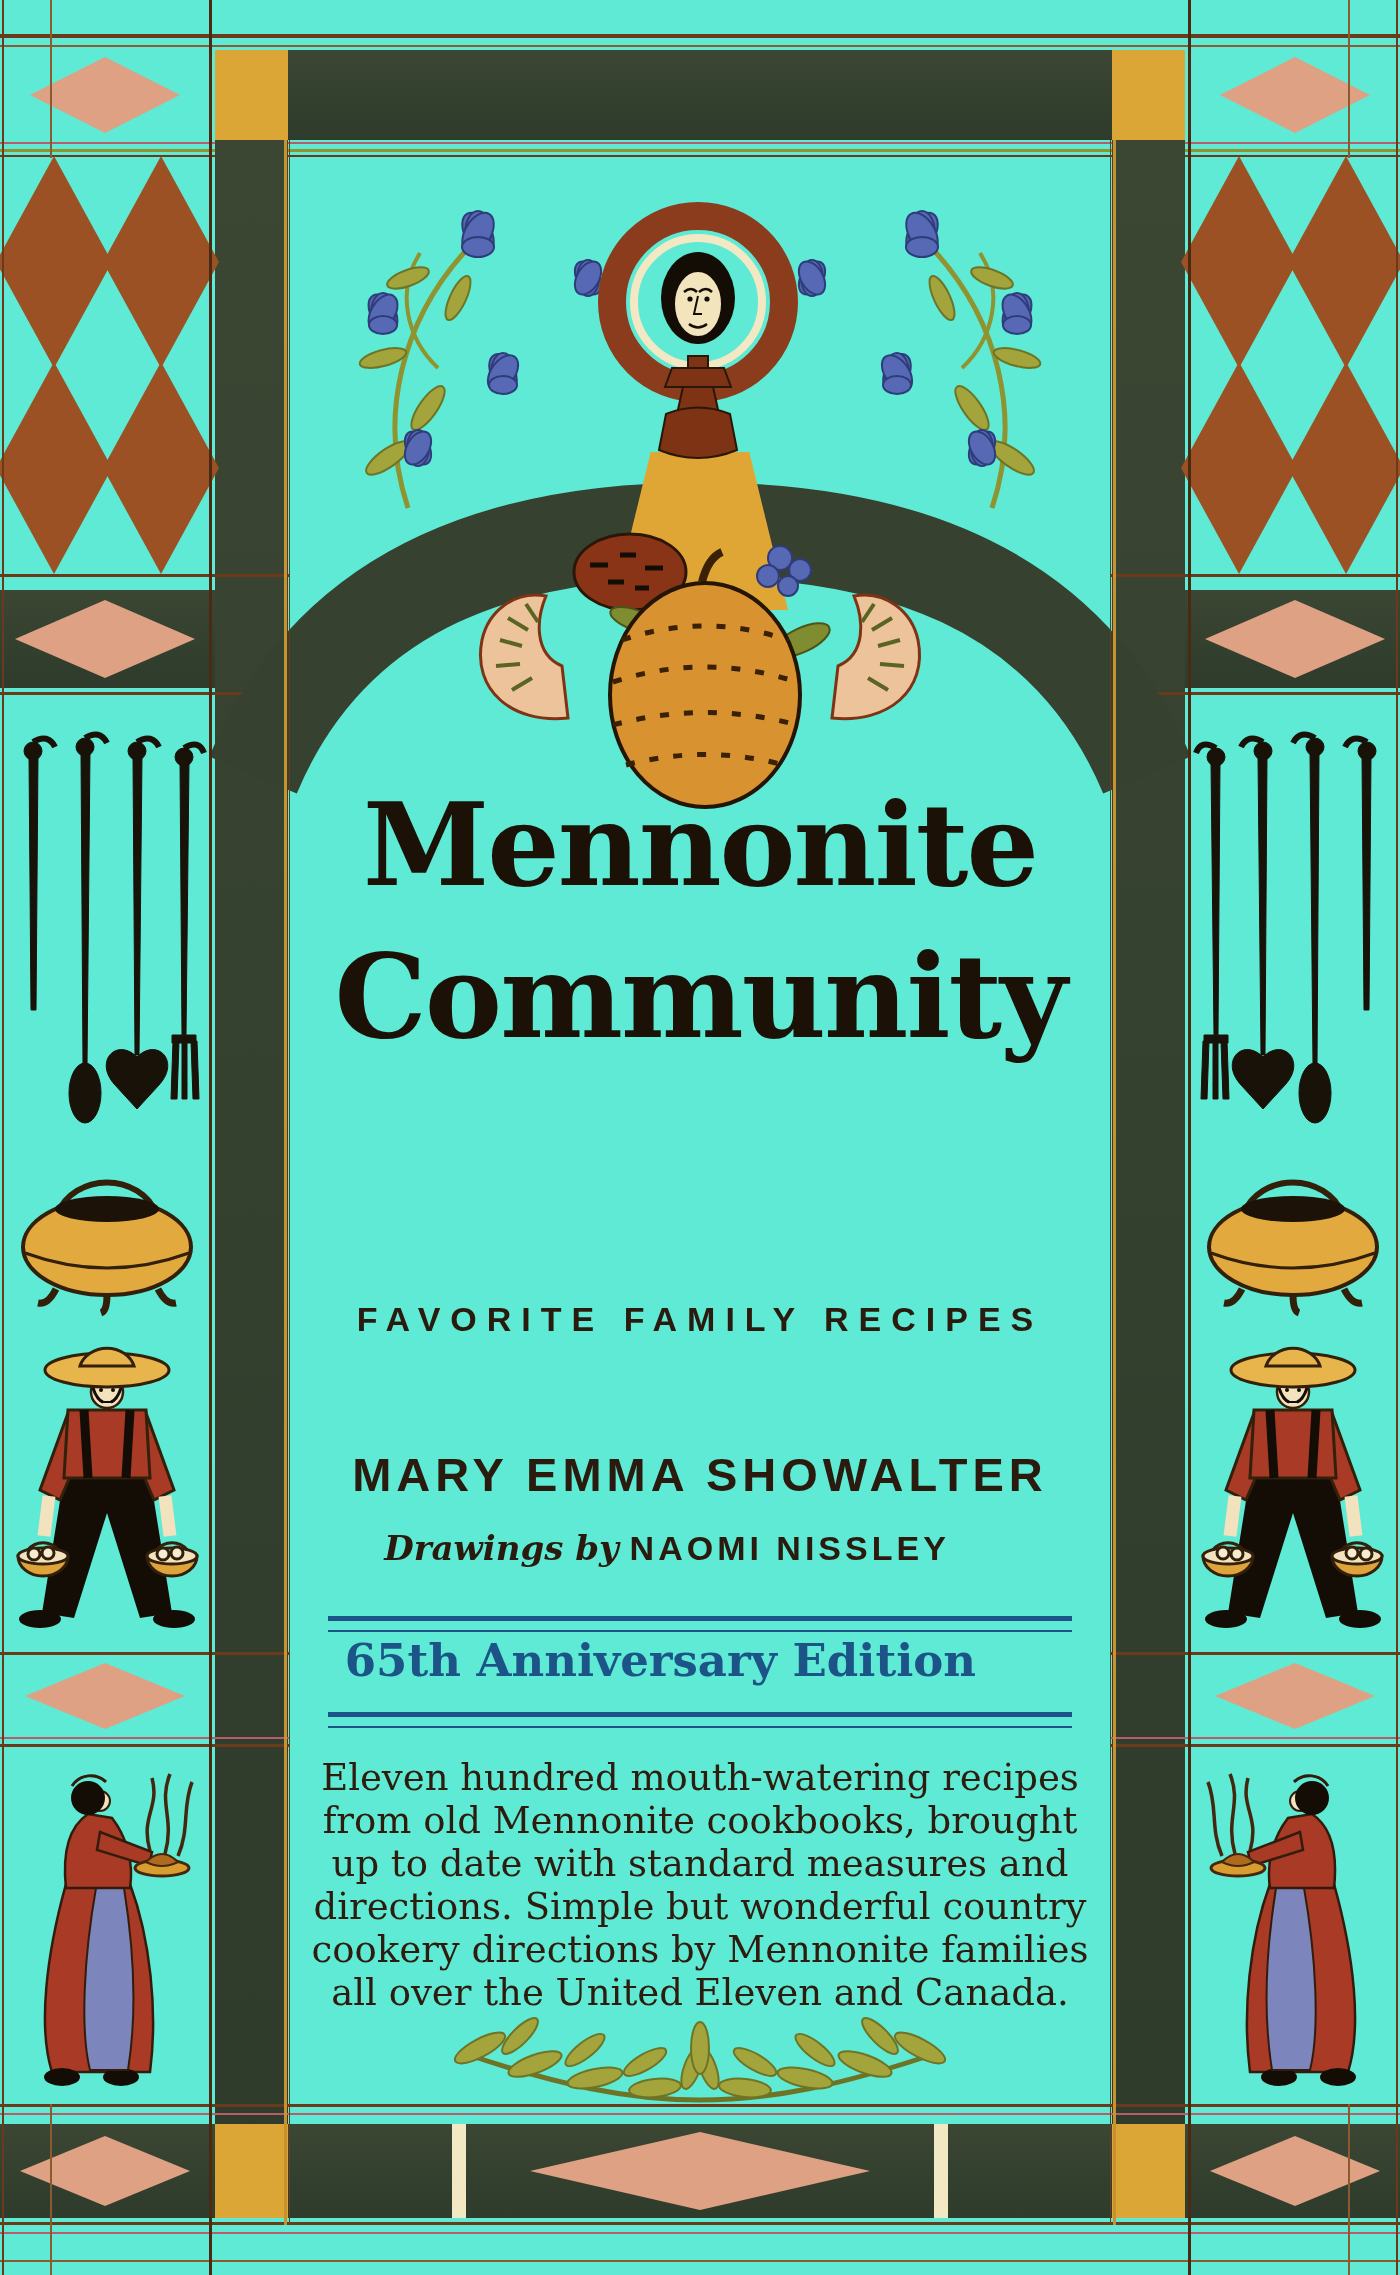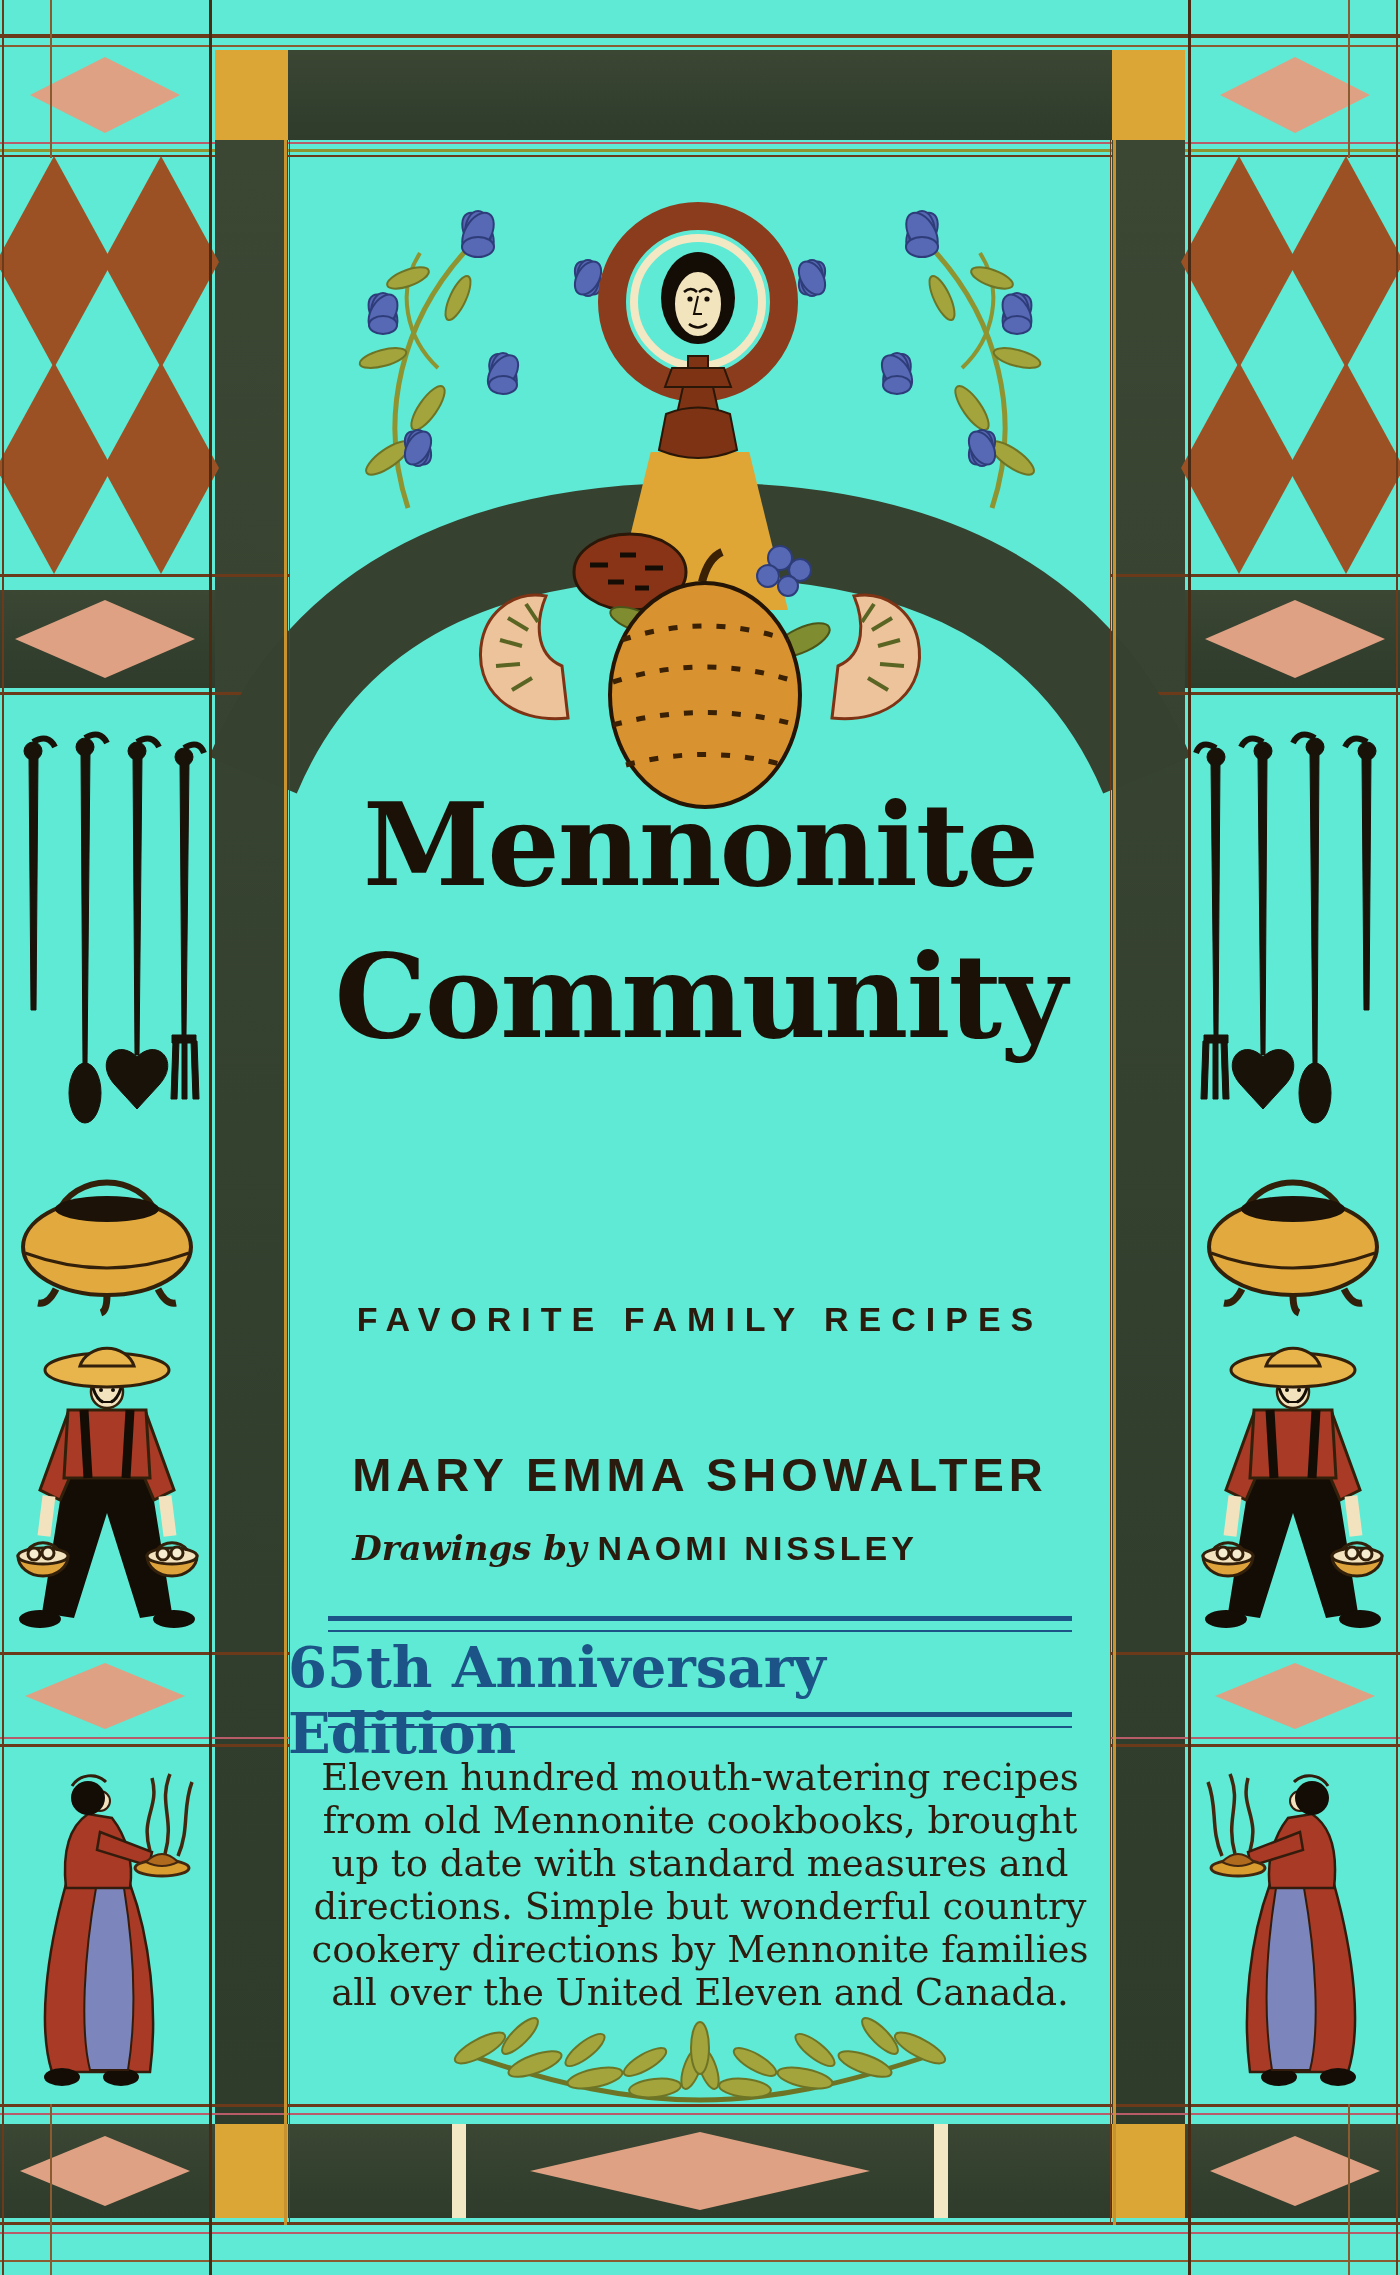--- a/index.html
+++ b/index.html
@@ -10,22 +10,22 @@
   .vl{position:absolute;}
   .diamond{position:absolute;clip-path:polygon(50% 0,100% 50%,50% 100%,0 50%);}
   .green{background:linear-gradient(#3b4733,#2f3b2b);}
   .gold{background:#dba636;}
   .title{position:absolute;left:288px;width:824px;text-align:center;color:#1b1106;
          font-weight:bold;font-family:"DejaVu Serif",serif;letter-spacing:-2px;}
   .caps{position:absolute;left:288px;width:824px;text-align:center;color:#2a1b0e;
         font-family:"Liberation Sans",sans-serif;font-weight:bold;}
   .rule{position:absolute;left:328px;width:744px;height:9px;
         border-top:5px solid #1d5488;border-bottom:2px solid #1d5488;}
-  .edition{position:absolute;left:288px;width:688px;text-align:left;color:#1d5488;
-           font-size:56px;font-weight:bold;font-family:"DejaVu Serif",serif;}
+  .edition{position:absolute;left:288px;width:688px;text-align:right;color:#1d5488;
+           font-size:45px;font-weight:bold;font-family:"DejaVu Serif",serif;}
   .blurb{position:absolute;left:290px;width:820px;text-align:center;color:#2e1d0e;
          font-size:37px;line-height:43px;font-weight:normal;font-family:"DejaVu Serif",serif;}
   svg{position:absolute;overflow:visible;}
   .flip{transform:scaleX(-1);}
 </style>
 </head>
 <body>
 
 <div class="cover">
 
@@ -317,21 +317,21 @@
       <path d="M163,205 Q255,180 347,205"></path>
       <path d="M176,245 Q255,224 334,245"></path>
     </g>
   </svg>
 
   <div class="title" style="top:778px;font-size:114px;">Mennonite</div>
   <div class="title" style="top:928px;font-size:116px;">Community</div>
 
   <div class="caps" style="top:1300px;font-size:34px;letter-spacing:10px;">FAVORITE FAMILY RECIPES</div>
   <div class="caps" style="top:1447px;font-size:47px;letter-spacing:5px;">MARY EMMA SHOWALTER</div>
-  <div class="abs" style="left:288px;top:1528px;width:694px;text-align:center;color:#2a1b0e;font-size:34px;">
+  <div class="abs" style="left:288px;top:1528px;width:694px;text-align:center;color:#2a1b0e;font-size:34px;padding-left:32px;">
     <span style="font-family:'DejaVu Serif',serif;font-style:italic;font-weight:bold;">Drawings by</span>
     <span> </span>
     <span style="font-family:'Liberation Sans',sans-serif;font-weight:bold;letter-spacing:4px;">NAOMI NISSLEY</span>
   </div>
 
   <div class="rule" style="top:1616px;"></div>
   <div class="edition" style="top:1634px;">65th Anniversary Edition</div>
   <div class="rule" style="top:1712px;"></div>
 
   <div class="blurb" style="top:1756px;">Eleven hundred mouth-watering recipes</div>

